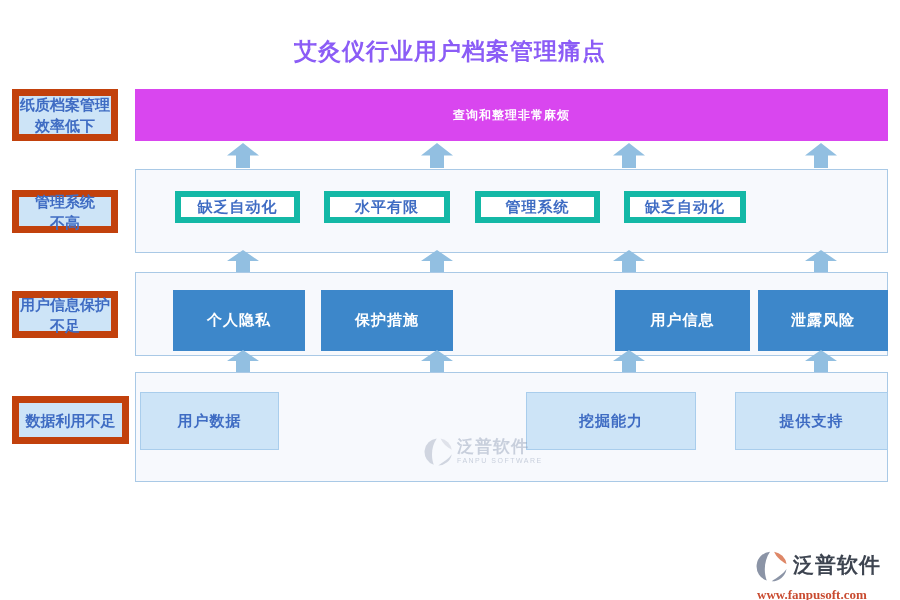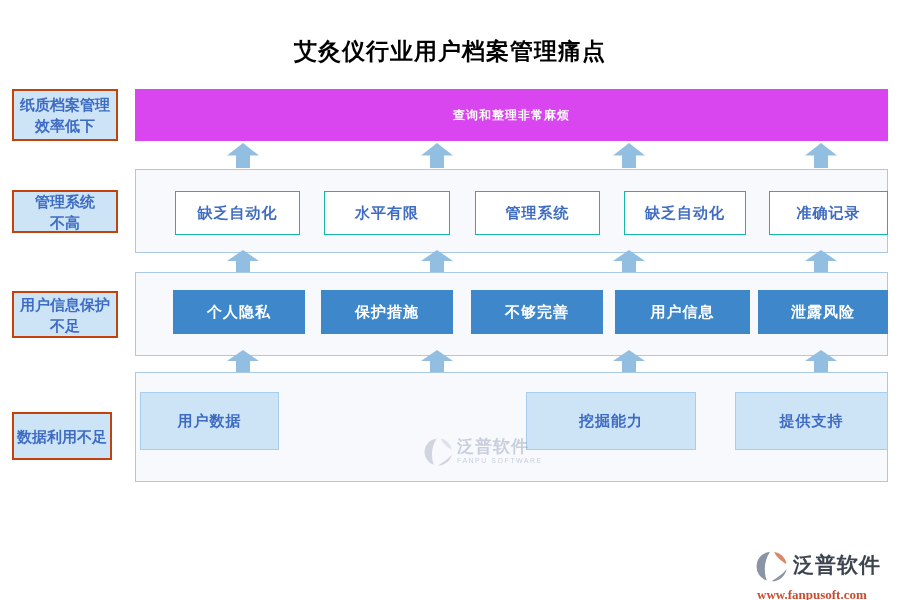--- a/index.html
+++ b/index.html
@@ -6,56 +6,56 @@
   body{
     width:900px;height:600px;background:#ffffff;
     font-family:"Liberation Sans","DejaVu Sans",sans-serif;
     position:relative;overflow:hidden;
   }
   .page{position:absolute;inset:0;width:900px;height:600px;}
 
   .title{
     position:absolute;left:0;top:36px;width:900px;height:32px;
     text-align:center;font-family:"Liberation Serif","DejaVu Serif",serif;
-    font-weight:bold;font-size:23px;color:#000000;letter-spacing:1px;
+    font-weight:bold;font-size:23px;color:#8b5cf6;letter-spacing:1px;
   }
 
   .side-label{
     position:absolute;left:12px;width:106px;
-    background:#cde4f7;border:2px solid #c2410c;
+    background:#cde4f7;border:7px solid #c2410c;
     color:#3f6cc3;font-weight:bold;font-size:15px;line-height:1.4;
     display:flex;align-items:center;justify-content:center;text-align:center;
     white-space:pre-line;box-sizing:border-box;
   }
   .side-label.l1{top:89px;height:52px;}
   .side-label.l2{top:190px;height:43px;}
   .side-label.l3{top:291px;height:47px;}
-  .side-label.l4{top:412px;height:48px;width:100px;}
+  .side-label.l4{top:396px;height:48px;width:117px;}
 
   .banner{
     position:absolute;left:135px;top:89px;width:753px;height:52px;
     background:#d946ef;color:#ffffff;font-weight:bold;font-size:12px;
     display:flex;align-items:center;justify-content:center;letter-spacing:1px;
   }
 
   .tier{
     position:absolute;left:135px;width:753px;box-sizing:border-box;
     background:#f7f9fd;border:1px solid #a9c9e6;
   }
   .tier.t2{top:169px;height:84px;}
   .tier.t3{top:272px;height:84px;}
   .tier.t4{top:372px;height:110px;}
 
   .box{
     position:absolute;box-sizing:border-box;
     display:flex;align-items:center;justify-content:center;
     font-weight:bold;font-size:15px;letter-spacing:1px;
   }
-  .box.outline{background:#ffffff;border:1px solid #14b8a6;color:#3f6cc3;top:191px;height:44px;}
-  .box.solid{background:#3d87ca;color:#ffffff;top:290px;height:44px;}
+  .box.outline{background:#ffffff;border:6px solid #14b8a6;color:#3f6cc3;top:191px;height:32px;}
+  .box.solid{background:#3d87ca;color:#ffffff;top:290px;height:61px;}
   .box.tint{background:#cde4f7;border:1px solid #a9cdec;color:#3f6cc3;top:392px;height:58px;}
 
   .b-auto1{left:175px;width:125px;}
   .b-auto2{left:324px;width:126px;}
   .b-auto3{left:475px;width:125px;}
   .b-auto4{left:624px;width:122px;}
   .b-auto5{left:769px;width:119px;}
 
   .b-priv1{left:173px;width:132px;}
   .b-priv2{left:321px;width:132px;}
@@ -132,21 +132,20 @@
       <svg viewBox="0 0 32 24" preserveAspectRatio="none">
         <polygon points="16,0 32,12 23,12 23,24 9,24 9,12 0,12" fill="#92bfe1"></polygon>
       </svg>
     </span>
 
   <div class="tier t2"></div>
   <div class="box outline b-auto1">缺乏自动化</div>
   <div class="box outline b-auto2">水平有限</div>
   <div class="box outline b-auto3">管理系统</div>
   <div class="box outline b-auto4">缺乏自动化</div>
-  <div class="box outline b-auto5">准确记录</div>
 
   <span class="arrow rowB c1">
       <svg viewBox="0 0 32 24" preserveAspectRatio="none">
         <polygon points="16,0 32,12 23,12 23,24 9,24 9,12 0,12" fill="#92bfe1"></polygon>
       </svg>
     </span>
   <span class="arrow rowB c2">
       <svg viewBox="0 0 32 24" preserveAspectRatio="none">
         <polygon points="16,0 32,12 23,12 23,24 9,24 9,12 0,12" fill="#92bfe1"></polygon>
       </svg>
@@ -158,21 +157,20 @@
     </span>
   <span class="arrow rowB c4">
       <svg viewBox="0 0 32 24" preserveAspectRatio="none">
         <polygon points="16,0 32,12 23,12 23,24 9,24 9,12 0,12" fill="#92bfe1"></polygon>
       </svg>
     </span>
 
   <div class="tier t3"></div>
   <div class="box solid b-priv1">个人隐私</div>
   <div class="box solid b-priv2">保护措施</div>
-  <div class="box solid b-priv3">不够完善</div>
   <div class="box solid b-priv4">用户信息</div>
   <div class="box solid b-priv5">泄露风险</div>
 
   <span class="arrow rowC c1">
       <svg viewBox="0 0 32 24" preserveAspectRatio="none">
         <polygon points="16,0 32,12 23,12 23,24 9,24 9,12 0,12" fill="#92bfe1"></polygon>
       </svg>
     </span>
   <span class="arrow rowC c2">
       <svg viewBox="0 0 32 24" preserveAspectRatio="none">

